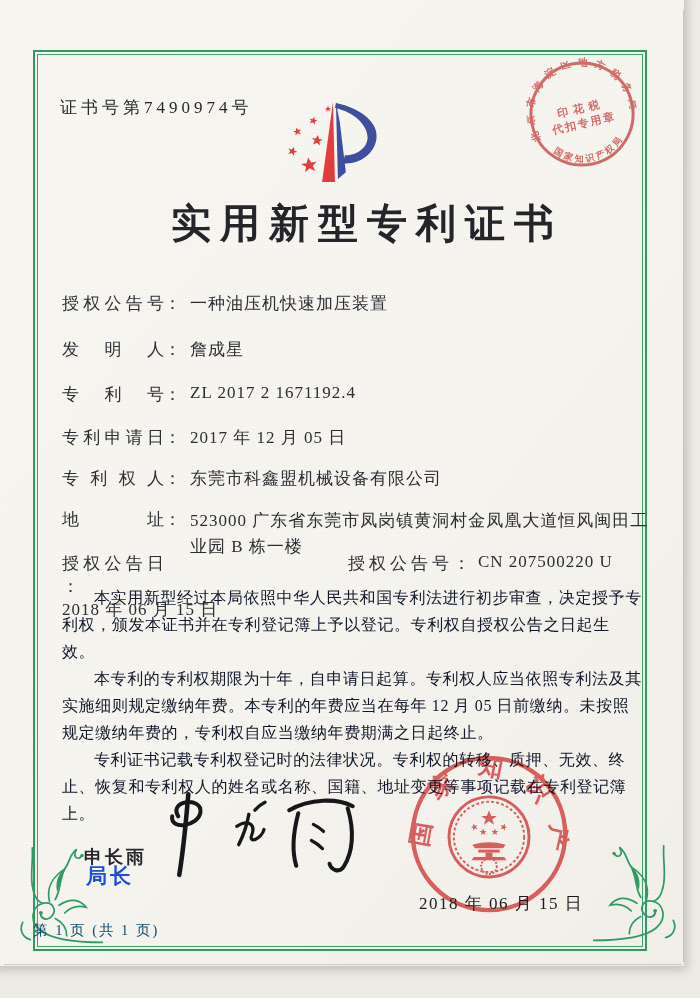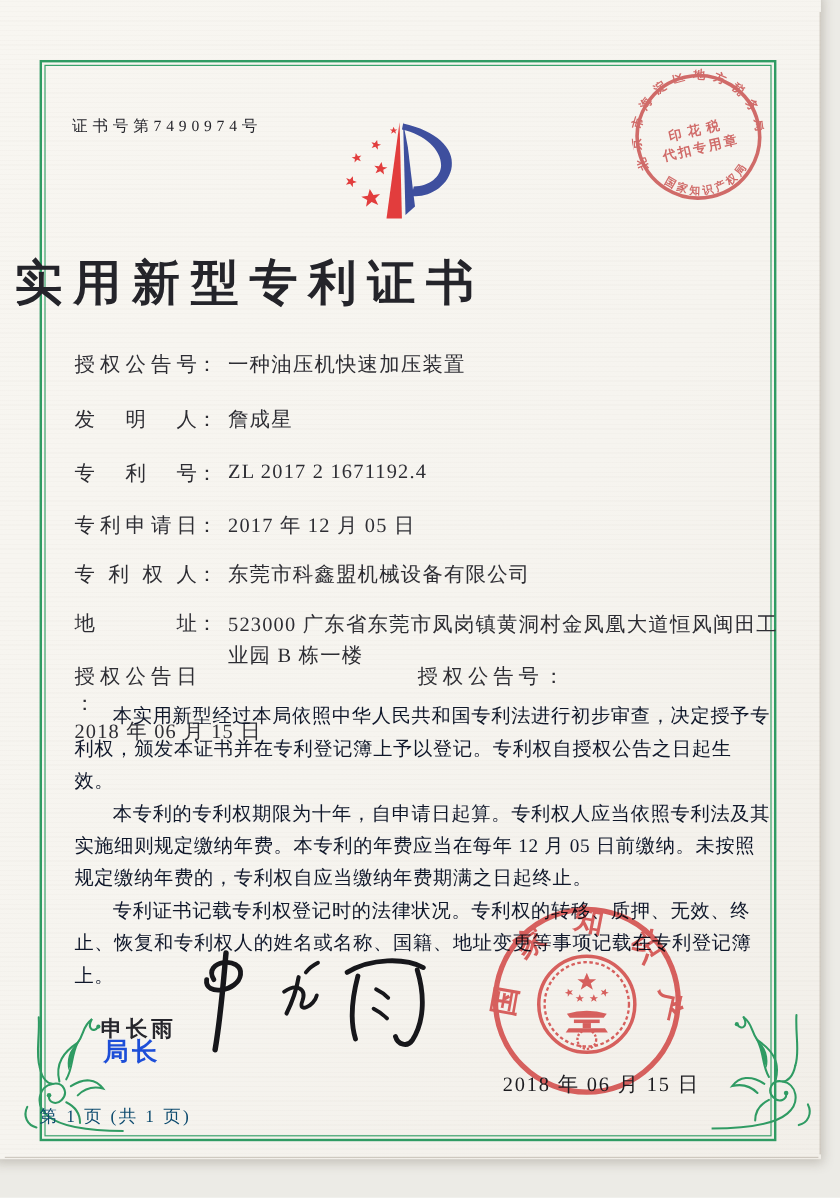--- a/index.html
+++ b/index.html
@@ -22,26 +22,26 @@
   .page-edge-r{position:absolute;left:683px;top:10px;height:952px;width:1px;background:rgba(150,140,126,.45);}
   .page-edge-b{position:absolute;left:4px;top:964px;width:678px;height:1px;background:rgba(150,140,126,.40);}
 
   .frame{position:absolute;left:33px;top:50px;width:610px;height:897px;border:2px solid #2f9b63;}
   .frame::after{content:'';position:absolute;inset:2px;border:1px solid #3aa26c;}
 
   .orn{position:absolute;width:86px;height:104px;}
   .orn-left{left:17px;top:846px;}
   .orn-right{left:593px;top:844px;transform:scaleX(-1);}
 
-  .cert-no{position:absolute;left:60px;top:96px;font-size:13px;letter-spacing:4px;color:#26262c;}
+  .cert-no{position:absolute;left:60px;top:96px;font-size:17px;letter-spacing:4px;color:#26262c;}
 
   .logo{position:absolute;left:277px;top:99px;width:106px;height:89px;}
 
   .title{
-    position:absolute;left:0;top:196px;width:563px;text-align:left;margin:12px;
+    position:absolute;left:0;top:196px;width:563px;text-align:right;margin:0;
     font-size:40px;font-weight:700;letter-spacing:9px;color:#24242a;
   }
 
   .row{position:absolute;left:62px;display:flex;align-items:flex-start;font-size:17px;color:#2d2d33;}
   .row .lbl{display:inline-block;width:102px;text-align:justify;text-align-last:justify;flex:none;}
   .row .colon{flex:none;margin-right:9px;}
   .row .val{letter-spacing:1px;}
   .r-name{top:292px;}
   .r-inventor{top:338px;}
   .r-patno{top:383px;}
@@ -173,20 +173,21 @@
       <span class="colon">：</span>
       <span class="val">523000 广东省东莞市凤岗镇黄洞村金凤凰大道恒风闽田工业园 B 栋一楼</span>
   </div>
   <div class="row r-grant">
     <span class="lbl">授权公告日</span>
       <span class="colon">：</span>
       <span class="val">2018 年 06 月 15 日</span>
     <span class="grant-no-group">
       <span class="lbl2">授权公告号</span>
         <span class="colon">：</span>
+        <span class="val">CN 207500220 U</span>
     </span>
   </div>
 
   <div class="body-text">
     <p>本实用新型经过本局依照中华人民共和国专利法进行初步审查，决定授予专利权，颁发本证书并在专利登记簿上予以登记。专利权自授权公告之日起生效。</p>
     <p>本专利的专利权期限为十年，自申请日起算。专利权人应当依照专利法及其实施细则规定缴纳年费。本专利的年费应当在每年 12 月 05 日前缴纳。未按照规定缴纳年费的，专利权自应当缴纳年费期满之日起终止。</p>
     <p>专利证书记载专利权登记时的法律状况。专利权的转移、质押、无效、终止、恢复和专利权人的姓名或名称、国籍、地址变更等事项记载在专利登记簿上。</p>
   </div>
 
   <div class="signer-title">局长</div>

